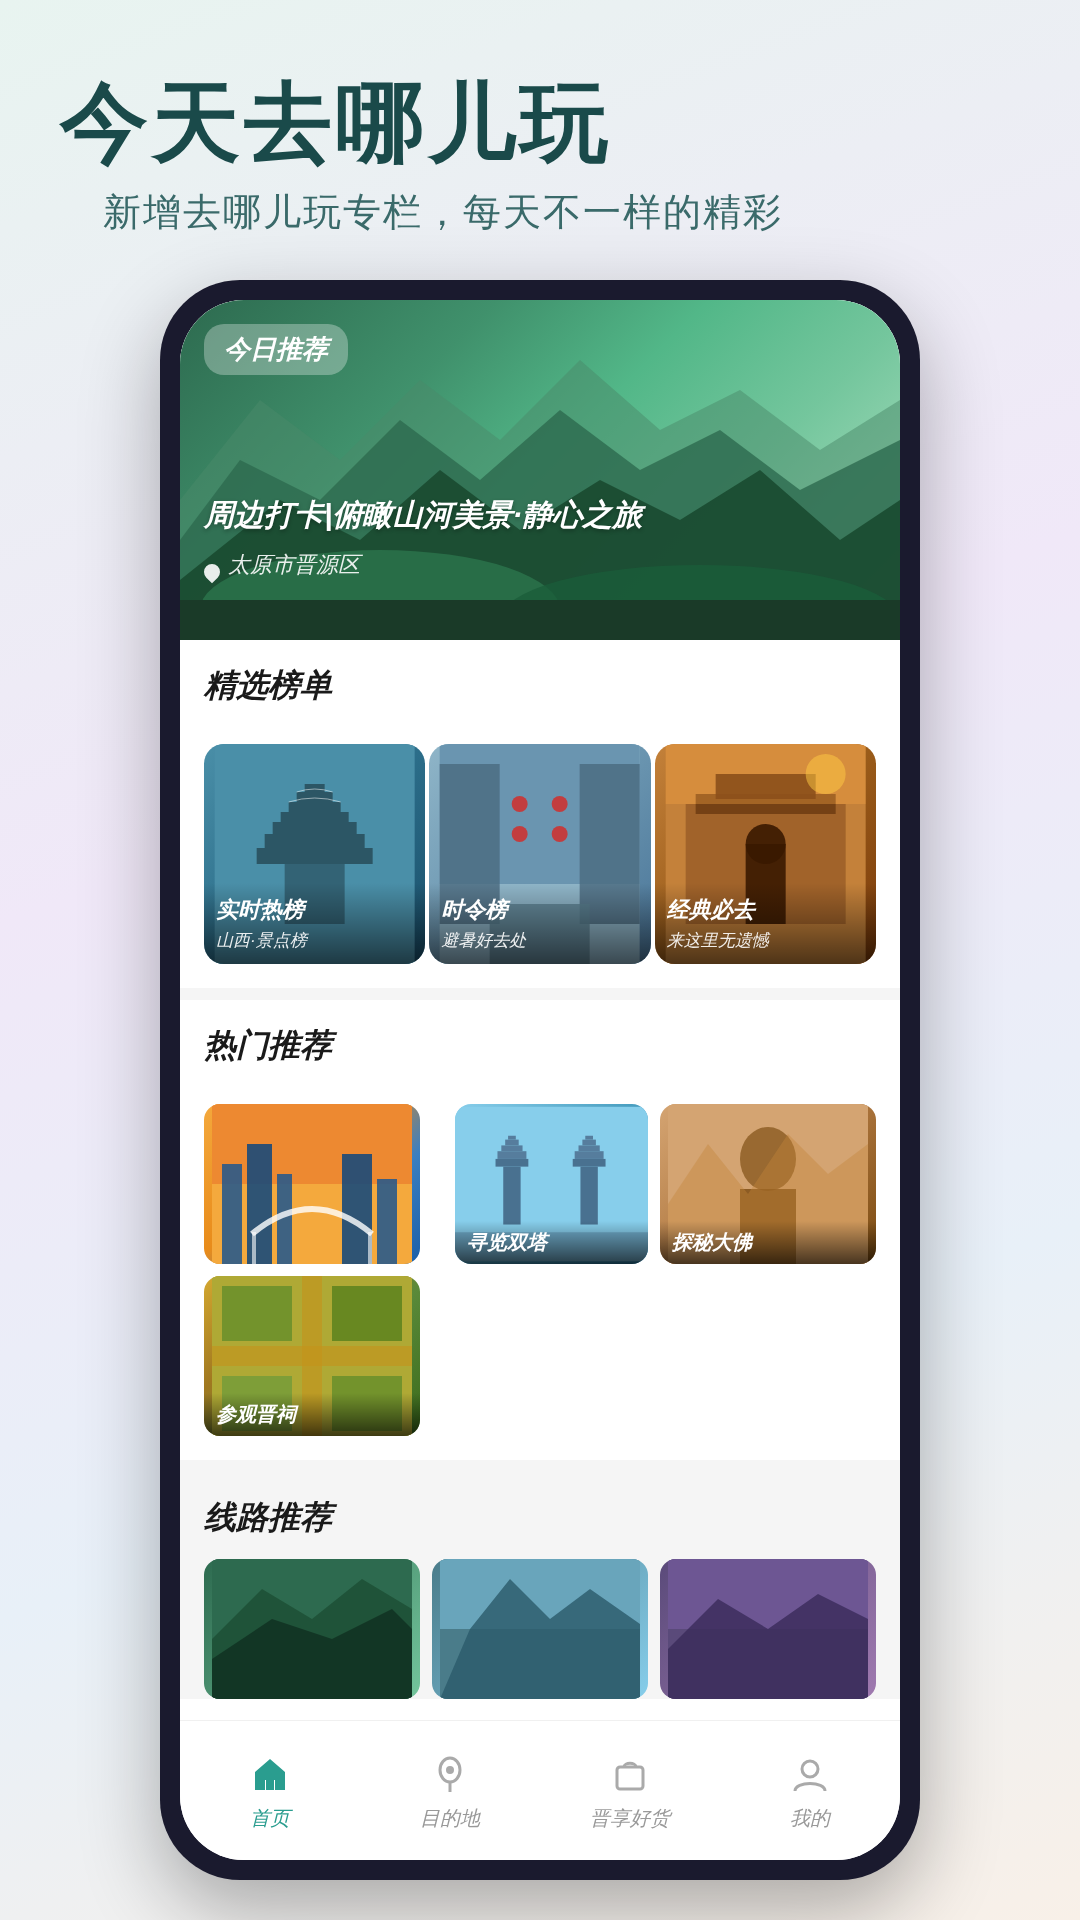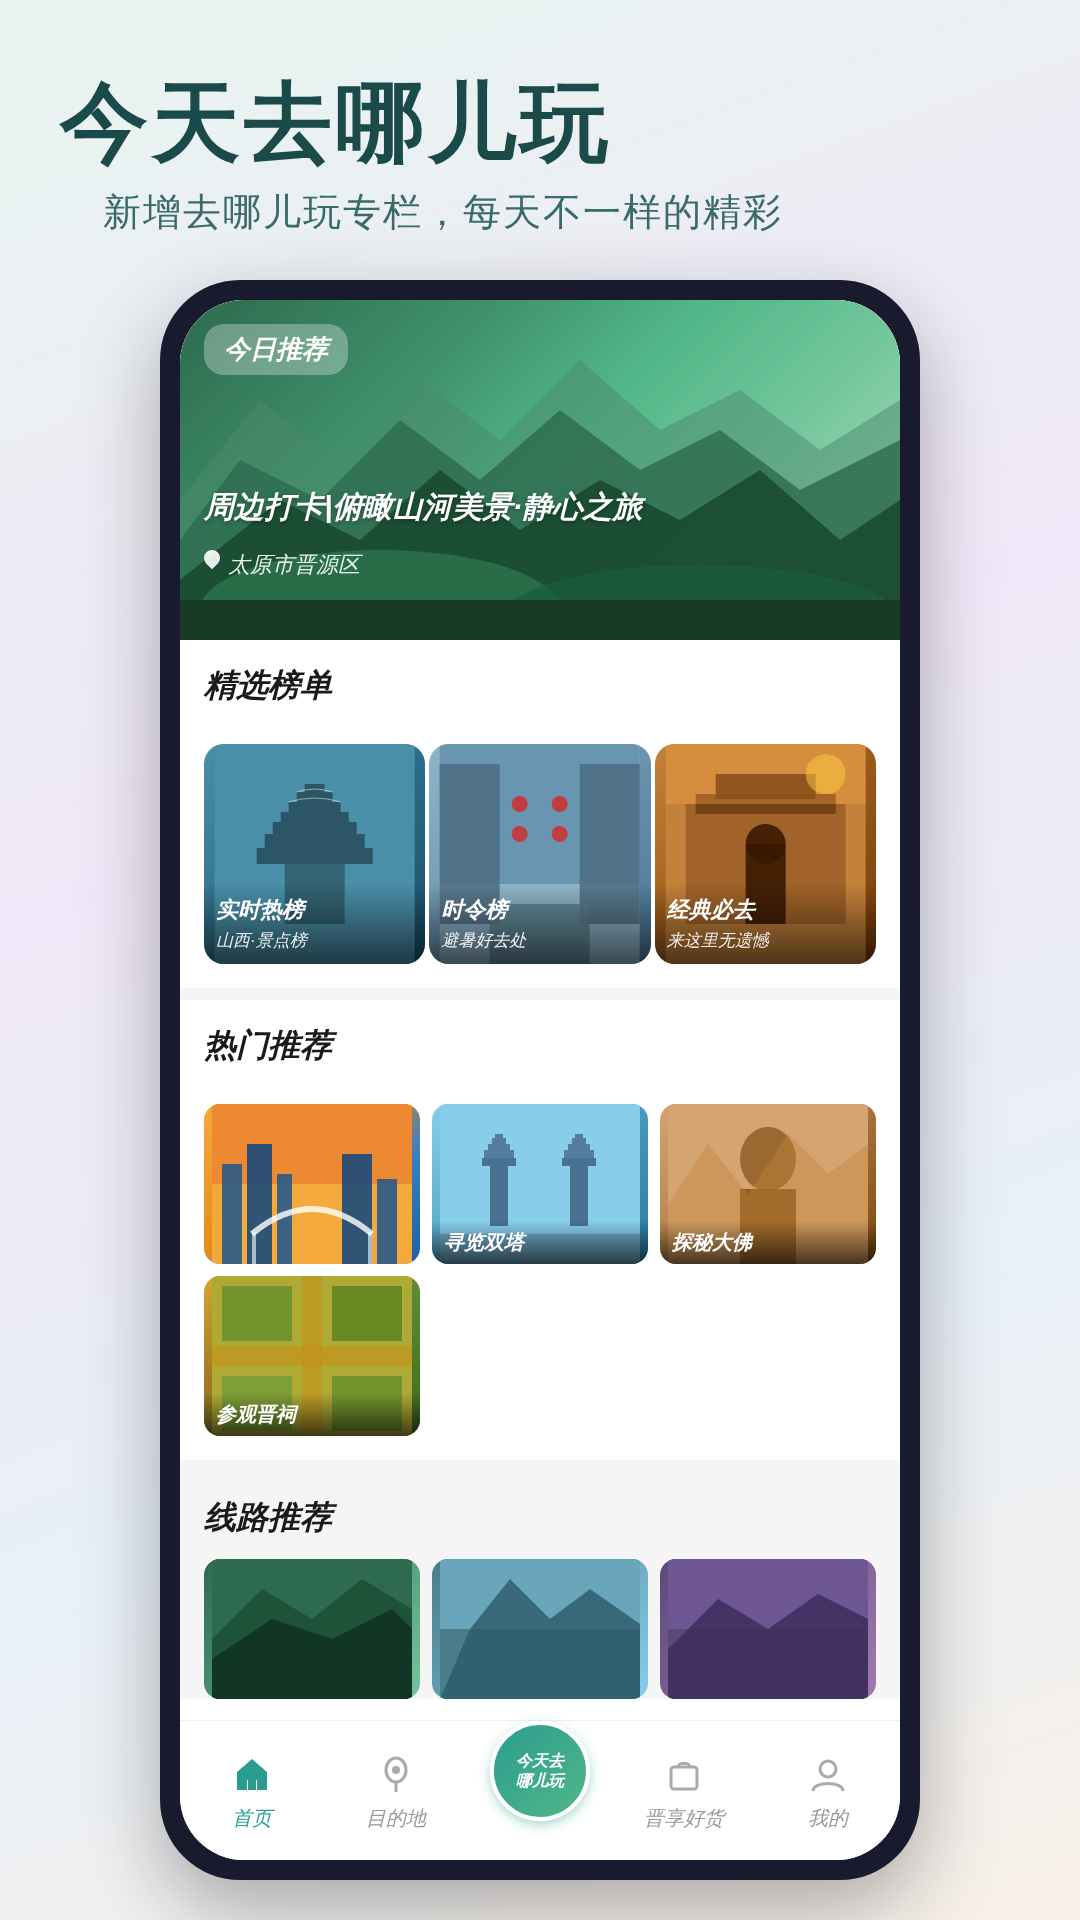--- a/index.html
+++ b/index.html
@@ -102,28 +102,28 @@
       position: absolute;
       bottom: 60px;
       left: 24px;
       color: #fff;
     }
 
     .hero-text .title {
       font-size: 30px;
       font-weight: 700;
       text-shadow: 0 2px 4px rgba(0,0,0,0.3);
-      margin-bottom: 22px;
+      margin-bottom: 14px;
     }
 
     .hero-text .location {
       font-size: 22px;
       opacity: 0.9;
       display: flex;
-      align-items: flex-start;
+      align-items: flex-end;
       gap: 4px;
     }
 
     .location-dot {
       width: 16px;
       height: 16px;
       background: #fff;
       border-radius: 50% 50% 50% 0;
       transform: rotate(-45deg);
       margin-right: 4px;
@@ -300,21 +300,21 @@
       text-align: center;
       line-height: 1.2;
     }
 
     
     .bg-pagoda { background: linear-gradient(135deg, #4a8fa8 0%, #2c6e8a 50%, #1a4f6a 100%); }
     .bg-temple { background: linear-gradient(135deg, #c4813a 0%, #9a5c1a 50%, #7a3a0a 100%); }
     .bg-street { background: linear-gradient(135deg, #8fb5c8 0%, #6a95b0 50%, #4a7598 100%); }
 
     .bg-skyline { background: linear-gradient(135deg, #f4a93d 0%, #e88b1a 40%, #3a7fc1 70%, #1a5fa8 100%); }
-    .bg-pagoda2 { background: linear-gradient(135deg, #87ceeb 0%, #4a9fc1 50%, #2a7a9f 100%); }
+    .bg-pagoda2 { background: linear-gradient(135deg, #87ceeb 0%, #4a9fc1 50%, #2a7a9f 100%); margin-left: 23px; }
     .bg-mansion { background: linear-gradient(135deg, #b0c4de 0%, #6a8fae 50%, #3a6a8a 100%); }
     .bg-buddha { background: linear-gradient(135deg, #d4a472 0%, #b07840 50%, #7a4a10 100%); }
     .bg-temple2 { background: linear-gradient(135deg, #d4a830 0%, #a07820 30%, #5a8a3a 60%, #3a6a1a 100%); padding-left: 32px; }
 
     .route-bg1 { background: linear-gradient(135deg, #2d6a4f, #74c69d); }
     .route-bg2 { background: linear-gradient(135deg, #4a7c8a, #87ceeb); }
     .route-bg3 { background: linear-gradient(135deg, #5a4a7a, #a07ab0); }
 
     .section-divider {
       height: 12px;
@@ -569,25 +569,20 @@
           <div class="nav-icon">
             <svg width="36" height="40" viewBox="0 0 36 40" xmlns="http://www.w3.org/2000/svg">
               <ellipse cx="18" cy="16" rx="10" ry="12" fill="none" stroke="#aaa" stroke-width="3"></ellipse>
               <circle cx="18" cy="16" r="4" fill="#aaa"></circle>
               <line x1="18" y1="28" x2="18" y2="38" stroke="#aaa" stroke-width="3"></line>
             </svg>
           </div>
           <div class="nav-label">目的地</div>
         </div>
 
-        <div class="nav-item">
-          <div class="nav-center-btn">
-            <div class="nav-center-text">今天去<br>哪儿玩</div>
-          </div>
-        </div>
 
         <div class="nav-item">
           <div class="nav-icon">
             <svg width="38" height="38" viewBox="0 0 38 38" xmlns="http://www.w3.org/2000/svg">
               <rect x="6" y="12" width="26" height="22" rx="3" fill="none" stroke="#aaa" stroke-width="3"></rect>
               <path d="M13,12 C13,7 25,7 25,12" fill="none" stroke="#aaa" stroke-width="3"></path>
             </svg>
           </div>
           <div class="nav-label">晋享好货</div>
         </div>

